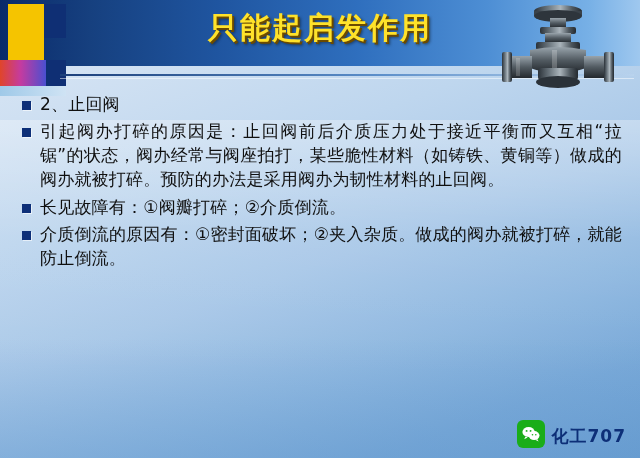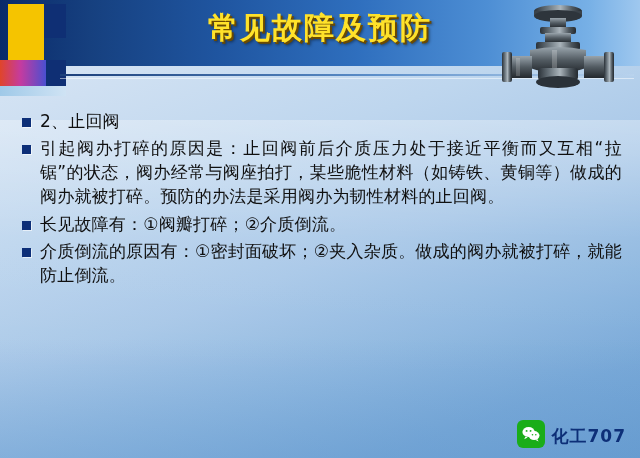--- a/index.html
+++ b/index.html
@@ -82,21 +82,21 @@
   
   .valve {
     position: absolute;
     right: 14px; top: 2px;
     width: 136px; height: 94px;
   }
 
   
   .content {
     position: absolute;
-    left: 22px; top: 109px;
+    left: 22px; top: 92px;
     width: 600px;
   }
   .bullet-row {
     display: flex;
     align-items: flex-start;
     margin-bottom: 3px;
   }
   .bullet-mark {
     flex: 0 0 auto;
     width: 9px; height: 9px;
@@ -150,21 +150,21 @@
   <div class="header">
     <div class="title-band"></div>
 
     <div class="deco deco-yellow-1"></div>
     <div class="deco deco-blue-1"></div>
     <div class="deco deco-yellow-2"></div>
     <div class="deco deco-grad-1"></div>
     <div class="deco deco-blue-2"></div>
     <div class="deco deco-grad-2"></div>
 
-    <div class="title-text">常见故障及预防</div>
+    <div class="title-text">只能起启发作用</div>
 
     <div class="rule"></div>
     <div class="rule2"></div>
 
     <svg class="valve" viewBox="0 0 136 94" xmlns="http://www.w3.org/2000/svg">
       <defs>
         <linearGradient id="mg" x1="0" y1="0" x2="1" y2="0">
           <stop offset="0%" stop-color="#2b3239"></stop>
           <stop offset="30%" stop-color="#6d7880"></stop>
           <stop offset="55%" stop-color="#aab4bb"></stop>

